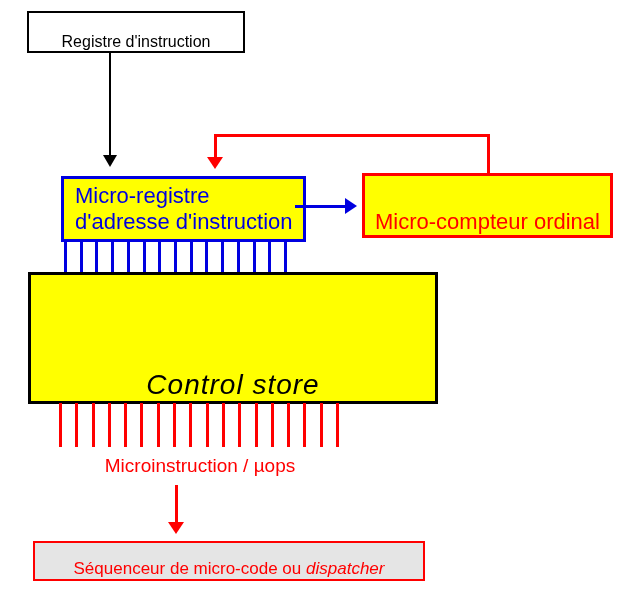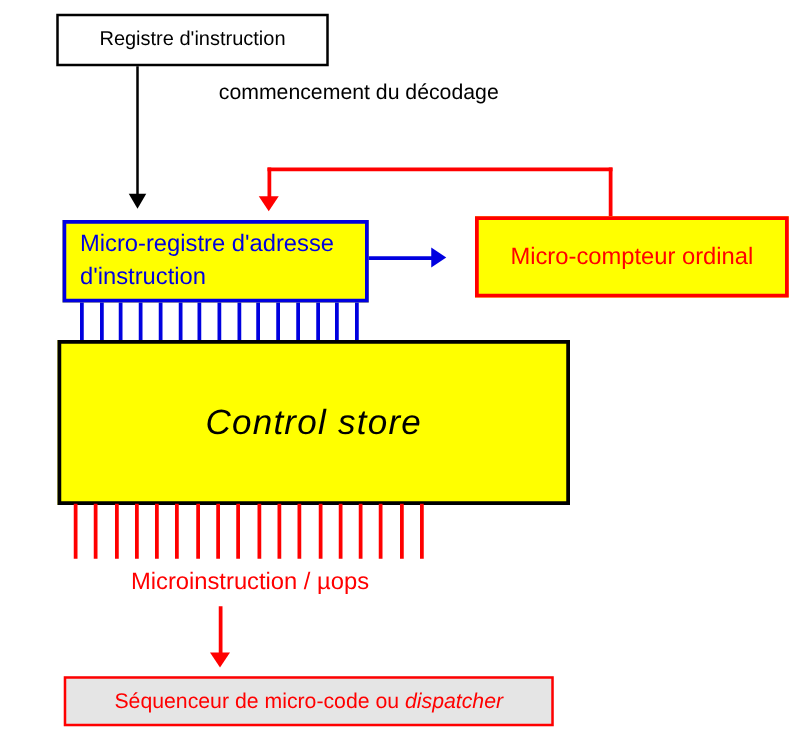--- a/index.html
+++ b/index.html
@@ -2,21 +2,21 @@
 <html style="--yellow: #FFFF00; --blue: #0000E0; --red: #FF0000; --ink: #000000; --background: #FFFFFF;"><head>
 <meta charset="utf-8">
 <style>
   :root{
     --yellow:#FFFF00; --blue:#0000E0; --red:#FF0000; --ink:#000000; --background:#FFFFFF;
   }
   html,body{margin:0;padding:0;background:var(--background);}
   body{font-family:"Liberation Sans", sans-serif;}
   #canvas{position:relative;width:642px;height:601px;background:var(--background);overflow:hidden;}
   .abs{position:absolute;box-sizing:border-box;}
-  .node{display:flex;align-items:center;justify-content:center;text-align:center;margin-left:18px;}
+  .node{display:flex;align-items:flex-end;justify-content:center;text-align:center;}
 
   
   #box-instruction-register{left:27px;top:11px;width:218px;height:42px;border:2px solid var(--ink);
     background:#fff;color:var(--ink);font-size:16px;}
 
   
   #arrow-black-line{left:109px;top:53px;width:2px;height:103px;background:var(--ink);}
   #arrow-black-head{left:103px;top:155px;width:0;height:0;
     border-left:7px solid transparent;border-right:7px solid transparent;border-top:12px solid var(--ink);}
 
@@ -25,32 +25,32 @@
     font-size:17px;line-height:24px;}
 
   
   #feedback-h{left:214px;top:134px;width:276px;height:3px;background:var(--red);}
   #feedback-v-right{left:487px;top:134px;width:3px;height:39px;background:var(--red);}
   #feedback-v-left{left:214px;top:134px;width:3px;height:24px;background:var(--red);}
   #feedback-head{left:207px;top:157px;width:0;height:0;
     border-left:8px solid transparent;border-right:8px solid transparent;border-top:12px solid var(--red);}
 
   
-  #box-micro-address{left:50px;top:176px;width:245px;height:66px;border:3px solid var(--blue);
-    background:var(--yellow);color:var(--blue);font-size:19px;line-height:26px;
+  #box-micro-address{left:61px;top:176px;width:245px;height:66px;border:3px solid var(--blue);
+    background:var(--yellow);color:var(--blue);font-size:22px;line-height:26px;
     display:flex;flex-direction:column;justify-content:center;padding-left:11px;}
 
   
   #blue-arrow-line{left:295px;top:205px;width:52px;height:3px;background:var(--blue);}
   #blue-arrow-head{left:345px;top:198px;width:0;height:0;
     border-top:8px solid transparent;border-bottom:8px solid transparent;border-left:12px solid var(--blue);}
 
   
   #box-micro-counter{left:362px;top:173px;width:251px;height:65px;border:3px solid var(--red);
-    background:var(--yellow);color:var(--red);font-size:19px;}
+    background:var(--yellow);color:var(--red);font-size:22px;}
 
   
   .bus{position:absolute;}
   #address-bus{left:64px;top:242px;width:223px;height:30px;}
   #microinstruction-bus{left:59px;top:403px;width:280px;height:44px;}
   .bus-line{position:absolute;top:0;width:3px;height:100%;}
 
   
   #box-control-store{left:28px;top:272px;width:410px;height:132px;border:3px solid var(--ink);
     background:var(--yellow);color:var(--ink);font-size:28px;font-style:italic;letter-spacing:1px;}
@@ -74,21 +74,20 @@
 <div id="canvas">
 
   <div class="abs node" id="box-instruction-register">
     <span>Registre d'instruction</span>
   </div>
 
   <div class="abs" id="arrow-black-line"></div>
   <div class="abs" id="arrow-black-head"></div>
 
   <div class="abs" id="copy-note">
-    <div>commencement du décodage</div>
   </div>
 
   <div class="abs" id="feedback-h"></div>
   <div class="abs" id="feedback-v-right"></div>
   <div class="abs" id="feedback-v-left"></div>
   <div class="abs" id="feedback-head"></div>
 
   <div class="abs" id="box-micro-address">
     <div>Micro-registre d'adresse d'instruction</div>
   </div>

